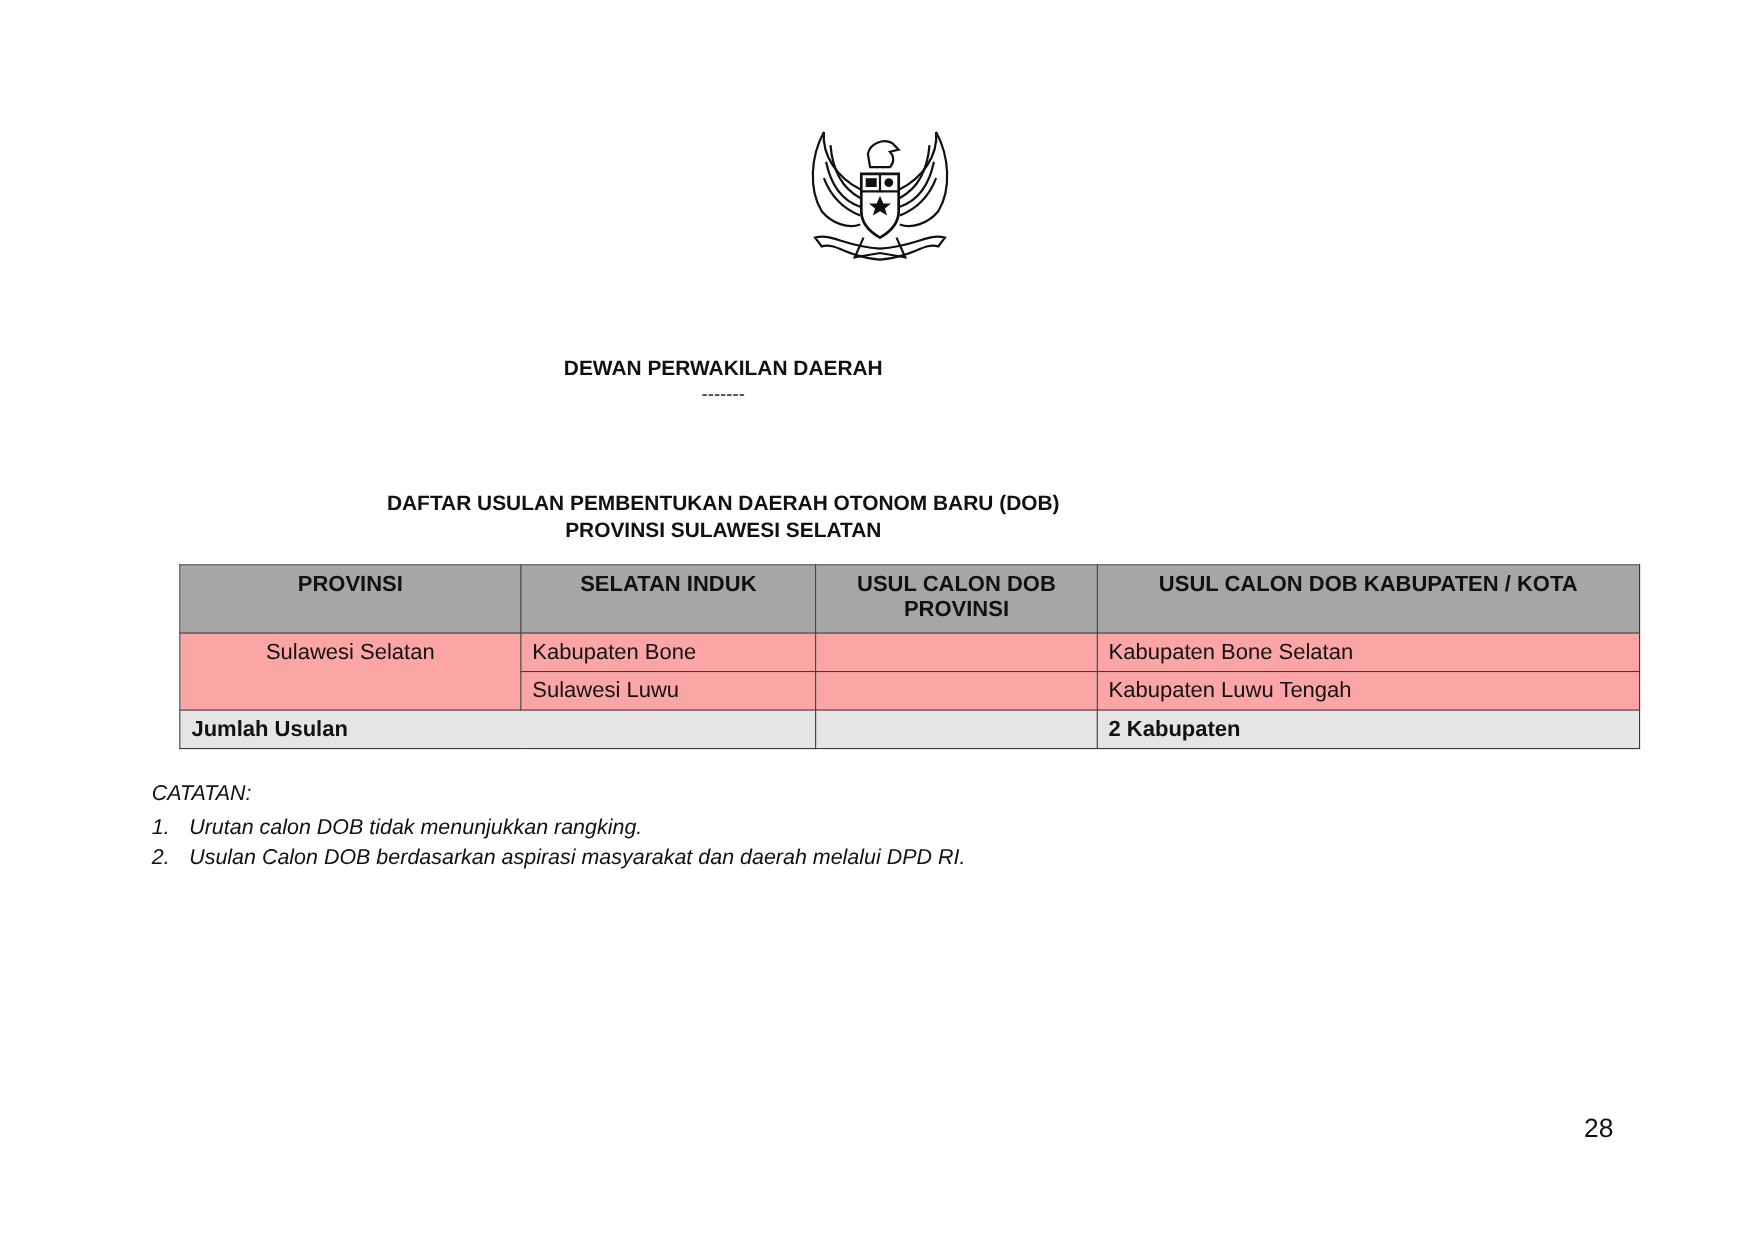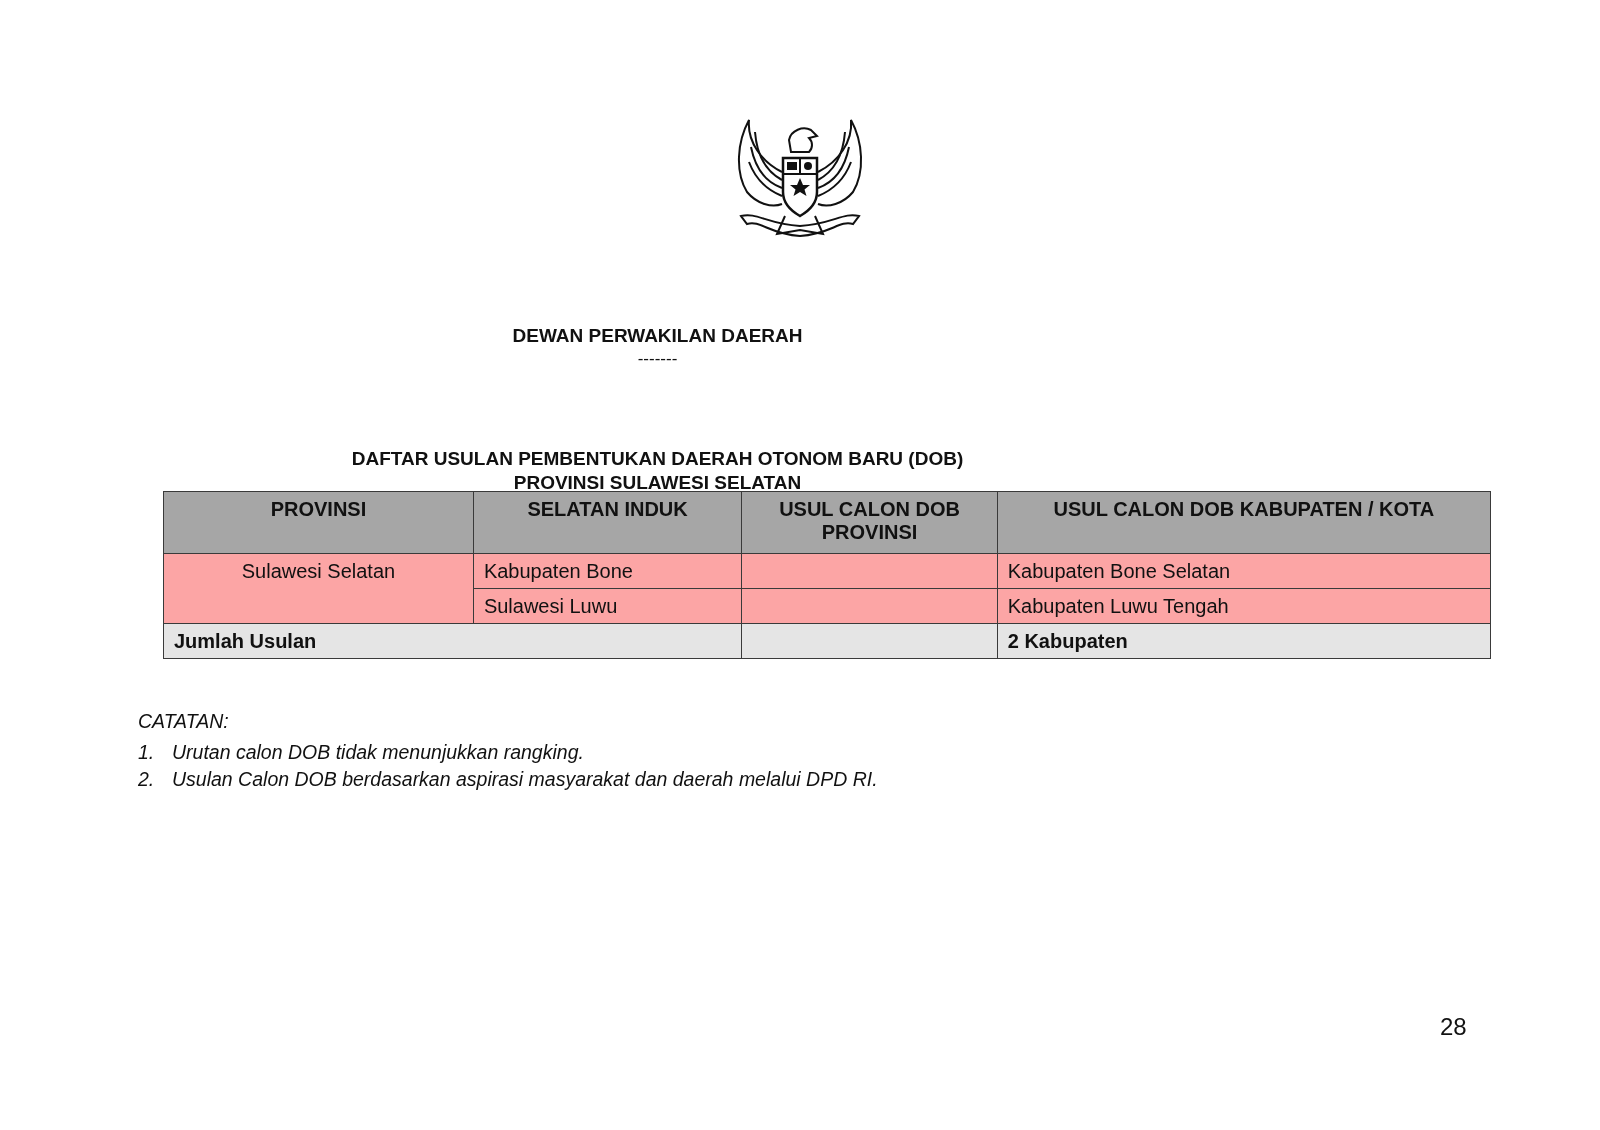--- a/index.html
+++ b/index.html
@@ -11,21 +11,21 @@
       position: absolute; left: 727px; top: 112px; width: 146px; height: 140px;
     }
     .header-block {
       position: absolute; left: 0; width: 1315px; text-align: center;
       font-weight: bold; font-size: 19px; line-height: 24px;
     }
     .org { top: 324px; }
     .title { top: 419px; margin-top: 28px; }
     .divider-dashes { font-weight: normal; font-size: 17px; line-height: 22px; }
     table.dob {
-      position: absolute; left: 163px; top: 491px; width: 1328px;
+      position: absolute; left: 163px; top: 513px; width: 1328px;
       border-collapse: collapse; font-size: 20px;
     }
     table.dob th, table.dob td { border: 1.5px solid #3a3a3a; }
     table.dob th {
       background: #a6a6a6; font-weight: bold; vertical-align: top;
       text-align: center; padding: 6px 8px 0 8px; height: 55px; line-height: 23px;
     }
     table.dob td { height: 34px; padding: 0 10px; background: #fca5a5; }
     table.dob td.center { text-align: center; vertical-align: top; padding-top: 6px; }
     table.dob tr.total td { background: #e5e5e5; font-weight: bold; }

